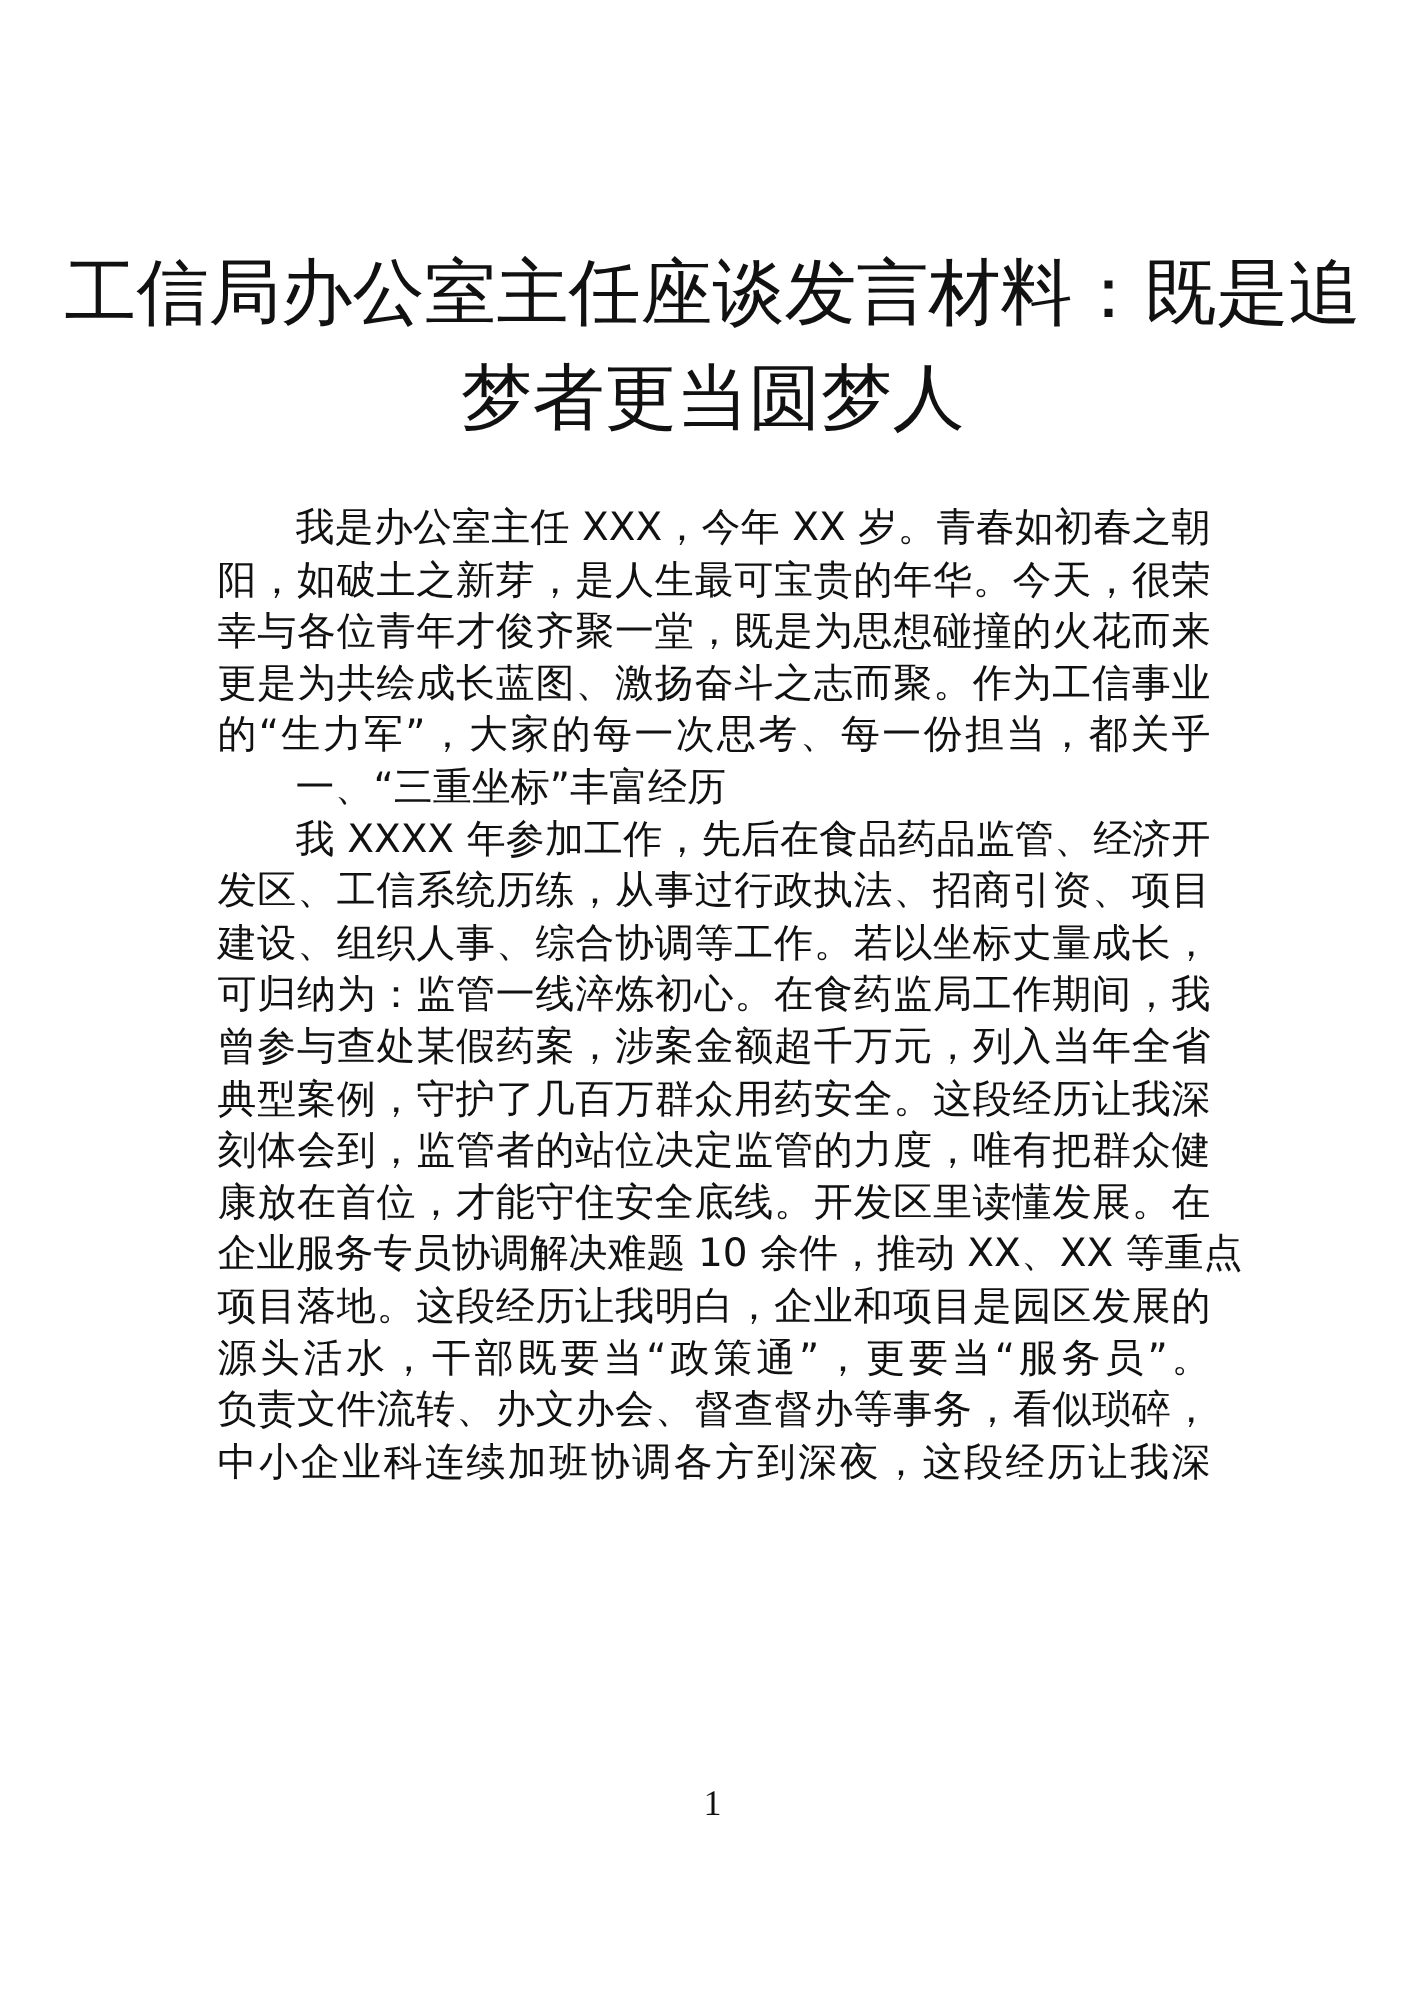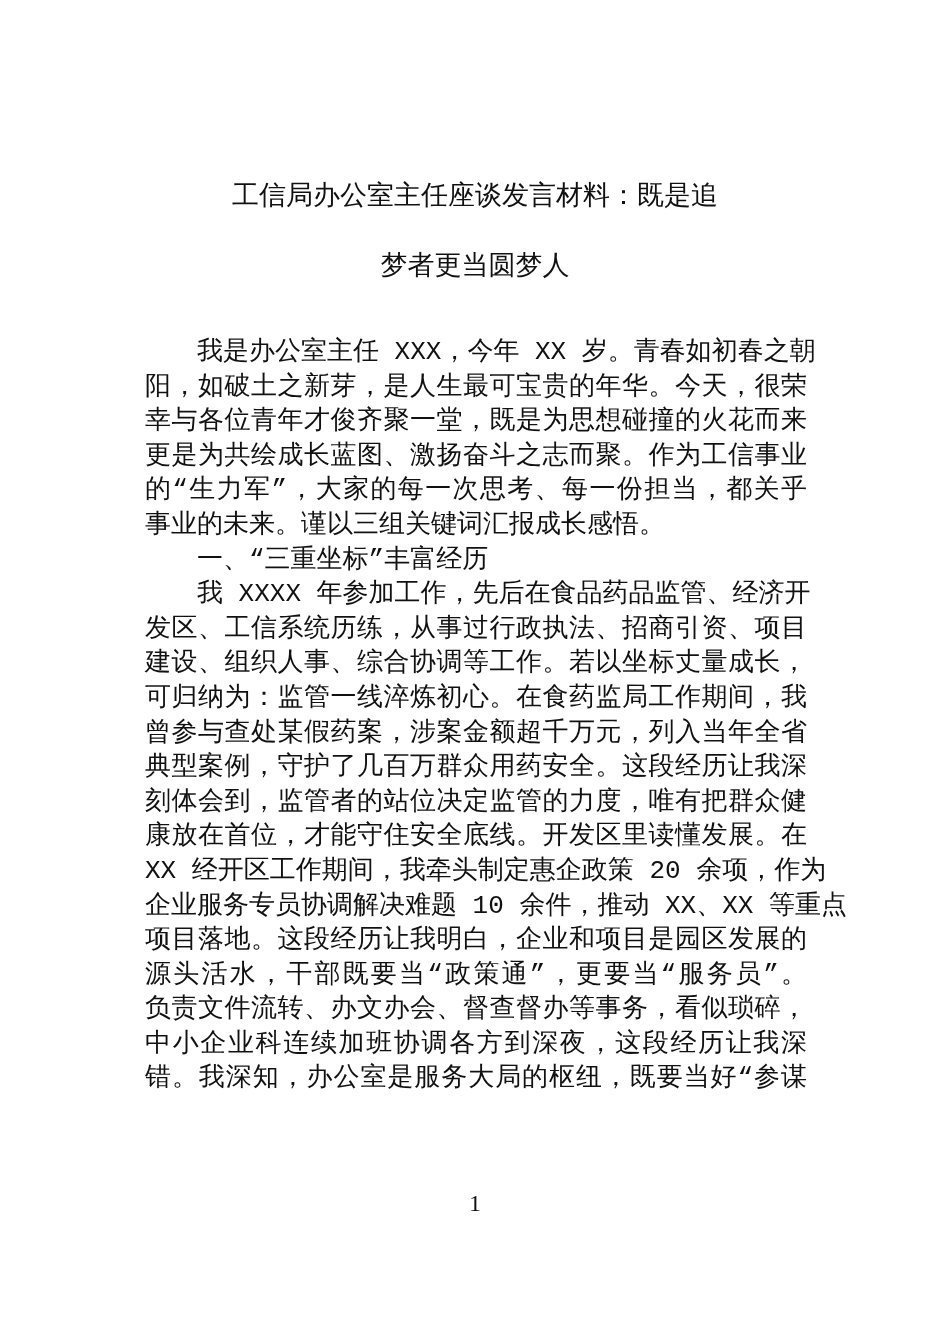--- a/index.html
+++ b/index.html
@@ -20,37 +20,36 @@
       left: 0; top: 0;
       width: 950px;
       height: 1344px;
       background: #ffffff;
     }
     .title {
       position: absolute;
       left: 0;
       width: 950px;
       text-align: center;
-      font-size: 27px;
+      font-size: 48px;
       line-height: 70px;
       top: 160px;
       letter-spacing: 0px;
     }
     .title .tline {
       display: block;
       white-space: nowrap;
     }
     .body-text {
       position: absolute;
       left: 145px;
       top: 335px;
       width: 662px;
       font-size: 26px;
       line-height: 34.6px;
-      font-family: Liberation Mono, monospace;
     }
     .body-text .line {
       display: block;
       white-space: nowrap;
       height: 34.6px;
       text-align: justify;
       text-align-last: justify;
     }
     .body-text .line.last {
       text-align-last: left;
@@ -78,34 +77,31 @@
     <span class="tline">工信局办公室主任座谈发言材料：既是追</span>
     <span class="tline">梦者更当圆梦人</span>
   </div>
 
   <div class="body-text">
     <span class="line indent">我是办公室主任 XXX，今年 XX 岁。青春如初春之朝</span>
     <span class="line">阳，如破土之新芽，是人生最可宝贵的年华。今天，很荣</span>
     <span class="line">幸与各位青年才俊齐聚一堂，既是为思想碰撞的火花而来</span>
     <span class="line">更是为共绘成长蓝图、激扬奋斗之志而聚。作为工信事业</span>
     <span class="line">的“生力军”，大家的每一次思考、每一份担当，都关乎</span>
-    <span class="line last">事业的未来。谨以三组关键词汇报成长感悟。</span>
     <span class="line indent last">一、“三重坐标”丰富经历</span>
     <span class="line indent">我 XXXX 年参加工作，先后在食品药品监管、经济开</span>
     <span class="line">发区、工信系统历练，从事过行政执法、招商引资、项目</span>
     <span class="line">建设、组织人事、综合协调等工作。若以坐标丈量成长，</span>
     <span class="line">可归纳为：监管一线淬炼初心。在食药监局工作期间，我</span>
     <span class="line">曾参与查处某假药案，涉案金额超千万元，列入当年全省</span>
     <span class="line">典型案例，守护了几百万群众用药安全。这段经历让我深</span>
     <span class="line">刻体会到，监管者的站位决定监管的力度，唯有把群众健</span>
     <span class="line">康放在首位，才能守住安全底线。开发区里读懂发展。在</span>
-    <span class="line">XX 经开区工作期间，我牵头制定惠企政策 20 余项，作为</span>
     <span class="line">企业服务专员协调解决难题 10 余件，推动 XX、XX 等重点</span>
     <span class="line">项目落地。这段经历让我明白，企业和项目是园区发展的</span>
     <span class="line">源头活水，干部既要当“政策通”，更要当“服务员”。</span>
     <span class="line">负责文件流转、办文办会、督查督办等事务，看似琐碎，</span>
     <span class="line">中小企业科连续加班协调各方到深夜，这段经历让我深</span>
-    <span class="line">错。我深知，办公室是服务大局的枢纽，既要当好“参谋</span>
   </div>
 
   <div class="page-number">1</div>
 
 </div>
 
 </body></html>

